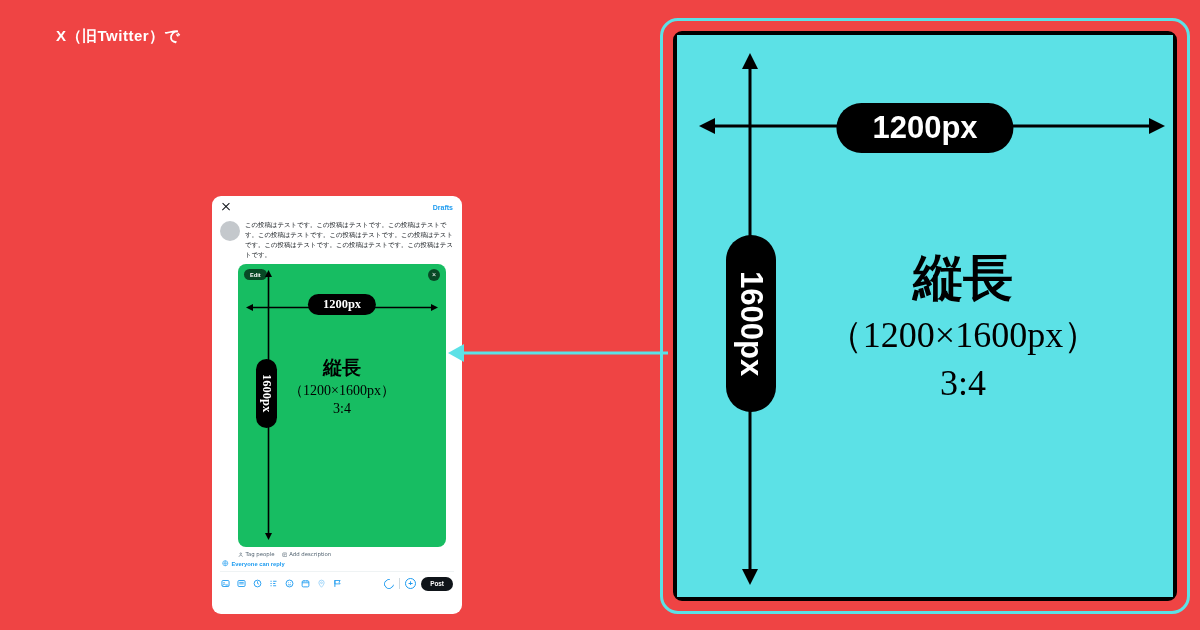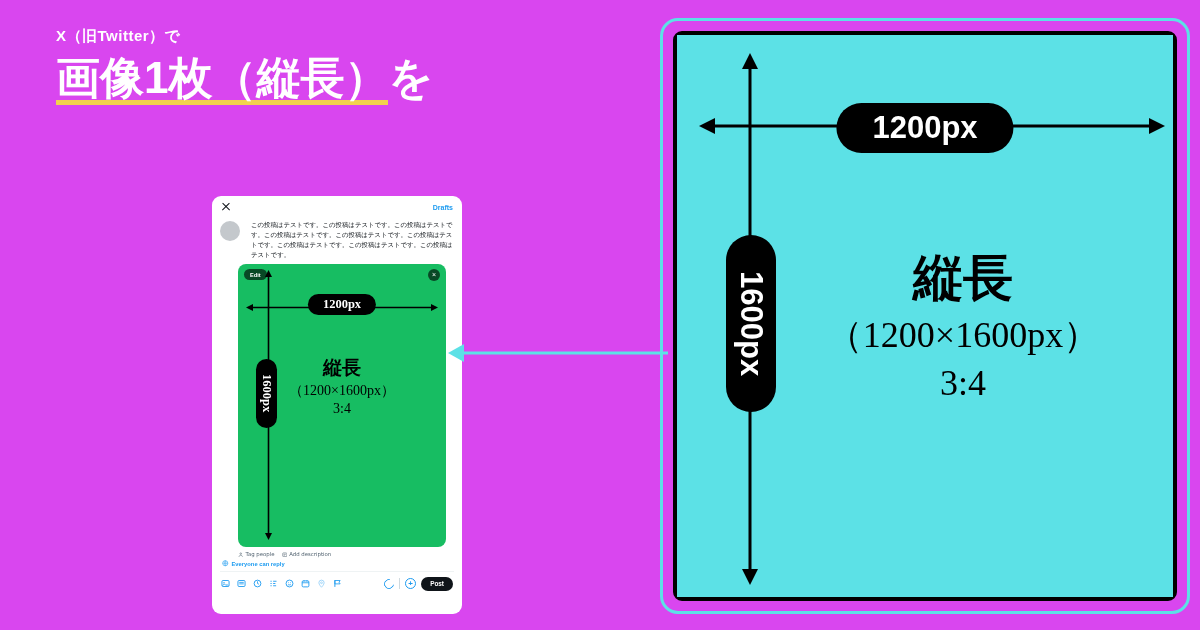--- a/index.html
+++ b/index.html
@@ -2,21 +2,21 @@
 <html><head>
 <meta charset="utf-8">
 <style>
   * { box-sizing: border-box; margin: 0; padding: 0; }
   html, body {
     width: 1200px; height: 630px;
     background: #000;
     font-family: "Liberation Sans", "DejaVu Sans", sans-serif;
     overflow: hidden;
   }
-  .stage { position: relative; width: 1200px; height: 630px; background: #d946ef; }
+  .stage { position: relative; width: 1200px; height: 630px; background: #ef4444; }
 
   
   .headline { position: absolute; left: 56px; top: 28px; width: 620px; }
   .kicker {
     color: #ffffff; font-weight: 700; font-size: 15px;
     letter-spacing: .5px; line-height: 1.1; margin-bottom: 5px;
   }
   .h-line {
     color: #ffffff; font-weight: 700; font-size: 44px;
     line-height: 1.28; white-space: nowrap;
@@ -43,21 +43,21 @@
     width: 10px; height: 10px; position: relative; display: block;
   }
   .close-x::before, .close-x::after {
     content: ""; position: absolute; left: 0; top: 4px;
     width: 10px; height: 1.4px; background: #0f1419;
   }
   .close-x::before { transform: rotate(45deg); }
   .close-x::after  { transform: rotate(-45deg); }
   .drafts { color: #1d9bf0; font-size: 7px; font-weight: 700; }
 
-  .compose-row { display: flex; padding: 2px 8px 0 8px; gap: 11px; }
+  .compose-row { display: flex; padding: 2px 8px 0 8px; gap: 5px; }
   .avatar {
     width: 20px; height: 20px; border-radius: 50%;
     background: #c4c8cc; flex: none; margin-top: 1px;
   }
   .tweet-text {
     font-size: 6.4px; line-height: 1.58; color: #0f1419;
     font-family: "DejaVu Sans", sans-serif; text-align: left;
   }
 
   
@@ -185,21 +185,20 @@
   .p-center .pt2 { font-size: 36px; line-height: 1.3; margin-top: 4px; white-space: nowrap; }
   .p-center .pt3 { font-size: 36px; line-height: 1.35; }
 </style>
 </head>
 <body>
 
 <div class="stage">
 
   <div class="headline">
     <div class="kicker">X（旧Twitter）で</div>
-    <div class="h-line"><span class="u-yellow">画像1枚（縦長）</span><span>を</span></div>
   </div>
 
   <div class="phone">
 
     <div class="phone-top">
       <span class="close-x"></span>
       <span class="drafts">Drafts</span>
     </div>
 
     <div class="compose-row">

